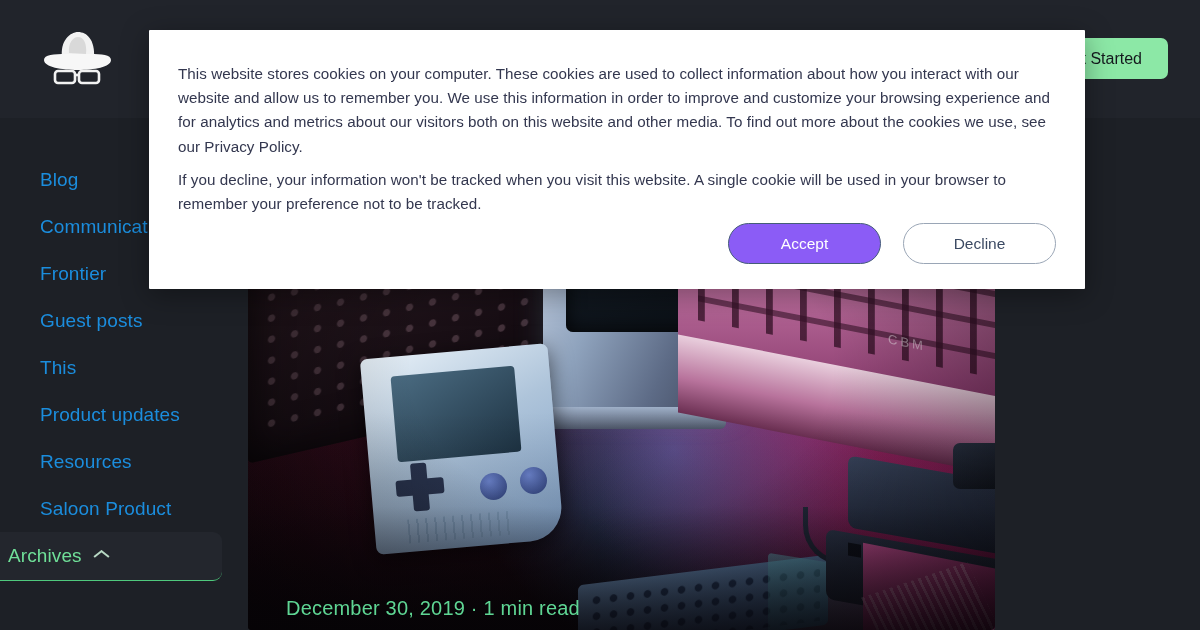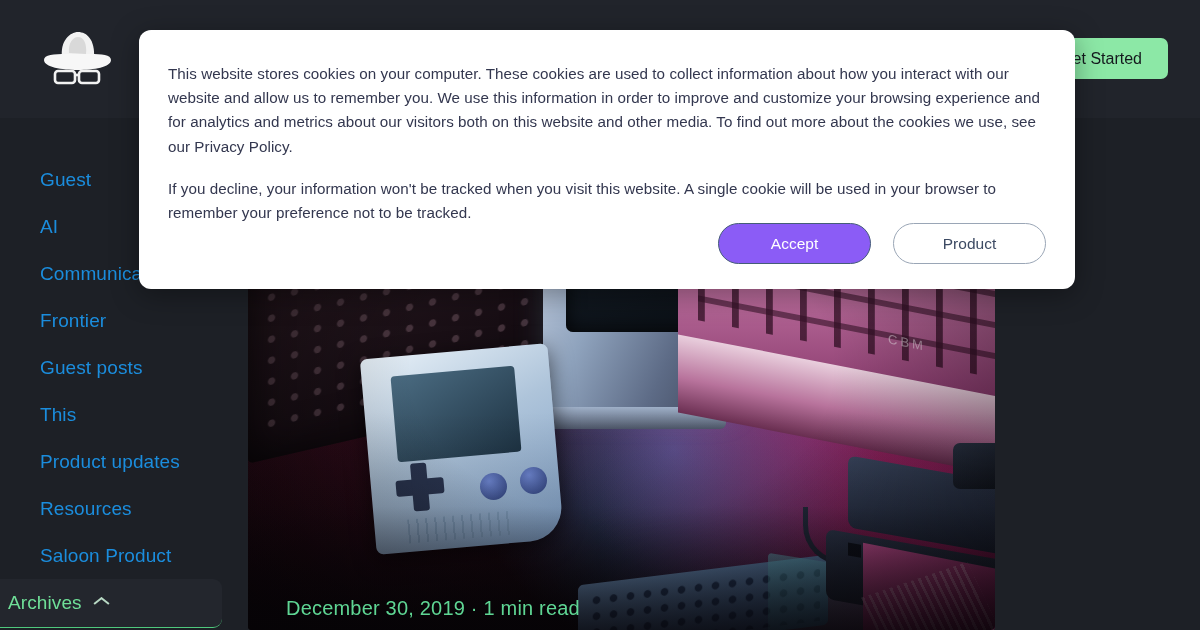--- a/index.html
+++ b/index.html
@@ -382,37 +382,37 @@
 
   
   .cookie-overlay {
     position: absolute;
     inset: 0;
     z-index: 10;
     pointer-events: none;
   }
   .cookie-dialog {
     position: absolute;
-    left: 139px;
+    left: 149px;
     top: 30px;
     width: 936px;
     height: 259px;
     background: #ffffff;
-    border-radius: 12px;
+    border-radius: 1px;
     box-shadow: 0 6px 28px rgba(0,0,0,.35);
     padding: 32px 29px 0 29px;
     pointer-events: auto;
   }
   .cookie-p {
     color: #33374f;
     font-size: 15.2px;
     line-height: 24.2px;
     letter-spacing: .05px;
   }
-  .cookie-p + .cookie-p { margin-top: 18px; }
+  .cookie-p + .cookie-p { margin-top: 9px; }
   .cookie-actions {
     position: absolute;
     right: 29px;
     bottom: 25px;
     display: flex;
     gap: 22px;
   }
   .btn {
     height: 41px;
     min-width: 153px;
@@ -479,24 +479,21 @@
       <div class="ph mag2-stripe"></div>
 
       <div class="photo-shade"></div>
     </div>
 
     <div class="meta">December 30, 2019 · 1 min read</div>
   </div>
 
   <nav class="sidebar">
     <div class="nav-item">
-      <span>Guest</span>
-    </div>
-    <div class="nav-item">
-      <span>AI</span>
+      <span>Blog</span>
     </div>
     <div class="nav-item">
       <span>Communication</span>
     </div>
     <div class="nav-item">
       <span>Frontier</span>
     </div>
     <div class="nav-item">
       <span>Guest posts</span>
     </div>
@@ -536,18 +533,18 @@
     <button class="btn-get-started">Get Started</button>
   </header>
 
   <div class="cookie-overlay">
     <div class="cookie-dialog">
       <p class="cookie-p">This website stores cookies on your computer. These cookies are used to collect information about how you interact with our website and allow us to remember you. We use this information in order to improve and customize your browsing experience and for analytics and metrics about our visitors both on this website and other media. To find out more about the cookies we use, see our Privacy Policy.</p>
       <p class="cookie-p">If you decline, your information won't be tracked when you visit this website. A single cookie will be used in your browser to remember your preference not to be tracked.</p>
 
       <div class="cookie-actions">
         <button class="btn btn-accept">Accept</button>
-        <button class="btn btn-decline">Product</button>
+        <button class="btn btn-decline">Decline</button>
       </div>
     </div>
   </div>
 
 </div>
 
 </body></html>

